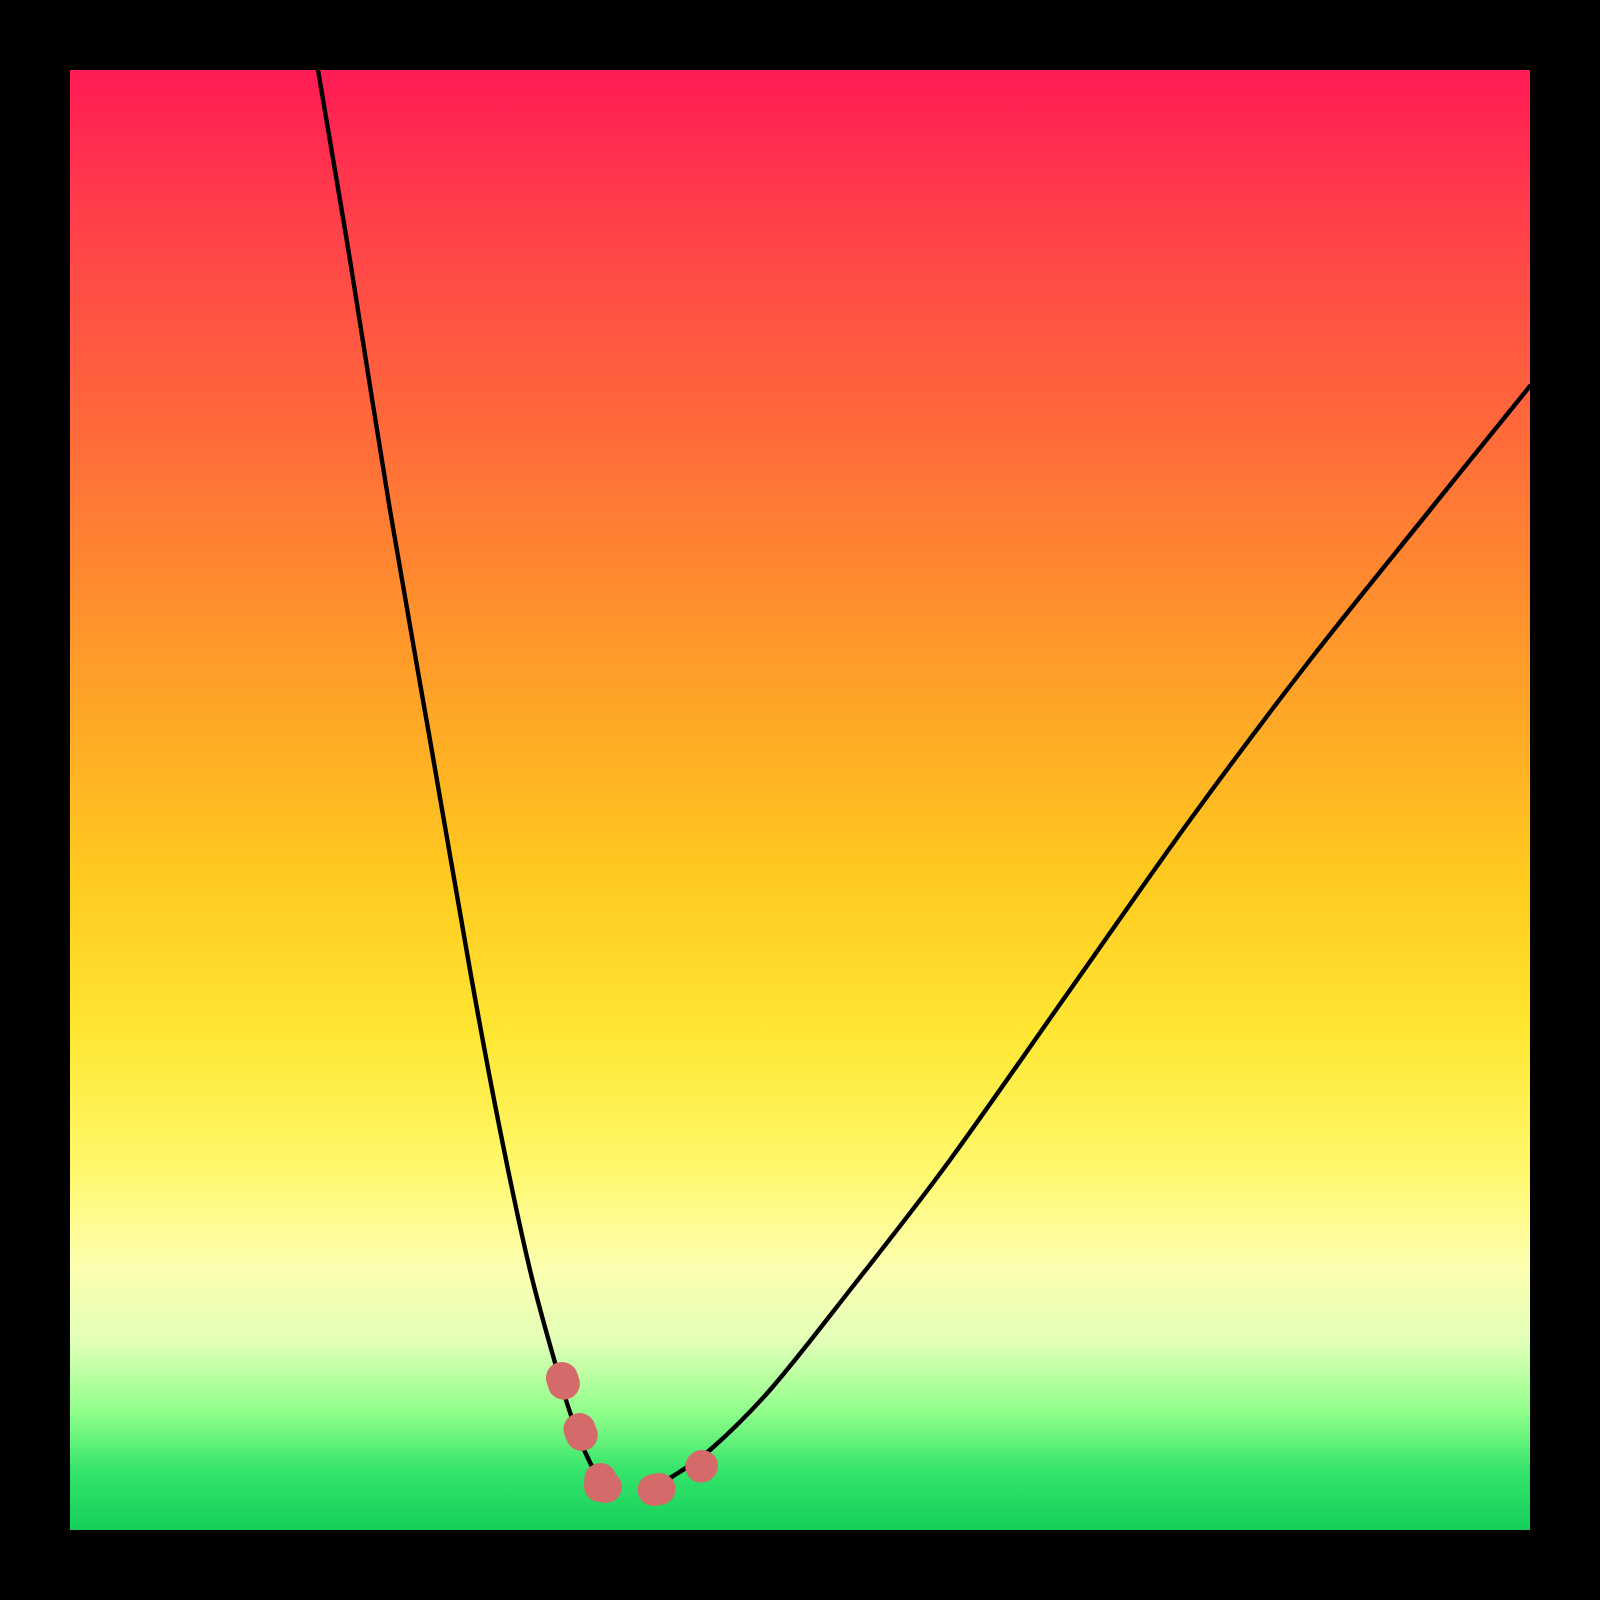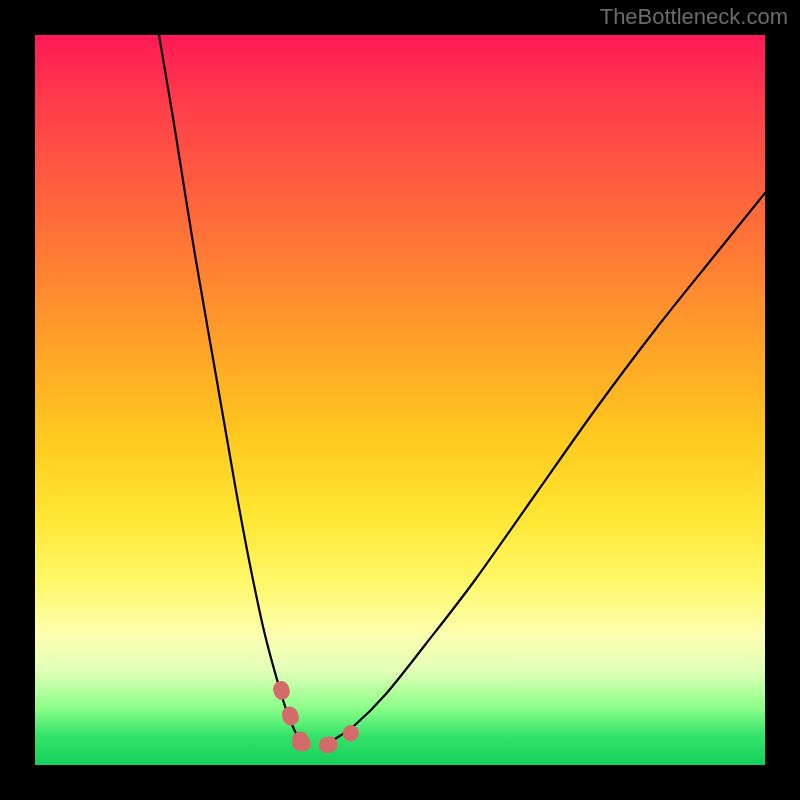--- a/index.html
+++ b/index.html
@@ -54,21 +54,20 @@
     font-size: 22px;
     color: #6b6b6b;
     font-weight: 500;
     user-select: none;
   }
 </style>
 </head>
 <body>
 
 <div class="frame">
-  <div class="watermark">TheBottleneck.com</div>
   <div class="plot-area">
     <svg class="curves" viewBox="0 0 730 730" preserveAspectRatio="none">
       <g id="series-group">
           <path d="M 124 0 C 126.7 15.8, 134.0 58.3, 140 95 C 146.0 131.7, 153.3 180.0, 160 220 C 166.7 260.0, 173.3 296.7, 180 335 C 186.7 373.3, 194.2 417.5, 200 450 C 205.8 482.5, 210.0 505.0, 215 530 C 220.0 555.0, 225.0 579.2, 230 600 C 235.0 620.8, 241.2 641.7, 245 655 C 248.8 668.3, 250.8 673.8, 253 680 C 255.2 686.2, 256.5 688.7, 258 692 C 259.5 695.3, 260.8 698.0, 262 700 C 263.2 702.0, 264.5 703.3, 265 704" fill="none" stroke="#000000" stroke-width="2.2" stroke-linecap="round" stroke-linejoin="round"></path>
           <path d="M 300 704 C 303.3 701.7, 311.7 697.3, 320 690 C 328.3 682.7, 338.3 673.3, 350 660 C 361.7 646.7, 375.0 629.2, 390 610 C 405.0 590.8, 421.7 570.0, 440 545 C 458.3 520.0, 480.0 488.3, 500 460 C 520.0 431.7, 540.0 402.5, 560 375 C 580.0 347.5, 600.0 320.8, 620 295 C 640.0 269.2, 661.7 242.8, 680 220 C 698.3 197.2, 721.7 168.3, 730 158" fill="none" stroke="#000000" stroke-width="2.2" stroke-linecap="round" stroke-linejoin="round"></path>
           <path d="M 246 654 C 247.0 657.0, 250.0 666.3, 252 672 C 254.0 677.7, 256.2 683.3, 258 688 C 259.8 692.7, 261.5 696.7, 263 700 C 264.5 703.3, 266.3 706.7, 267 708" fill="none" stroke="#d46a6a" stroke-width="16" stroke-linecap="round" stroke-linejoin="round" stroke-dasharray="3 24"></path>
           <path d="M 265 708 C 267.2 708.3, 273.5 709.7, 278 710 C 282.5 710.3, 287.3 710.7, 292 710 C 296.7 709.3, 302.0 708.0, 306 706 C 310.0 704.0, 314.3 699.3, 316 698" fill="none" stroke="#d46a6a" stroke-width="16" stroke-linecap="round" stroke-linejoin="round" stroke-dasharray="3 24"></path>
         </g>
     </svg>
   </div>

